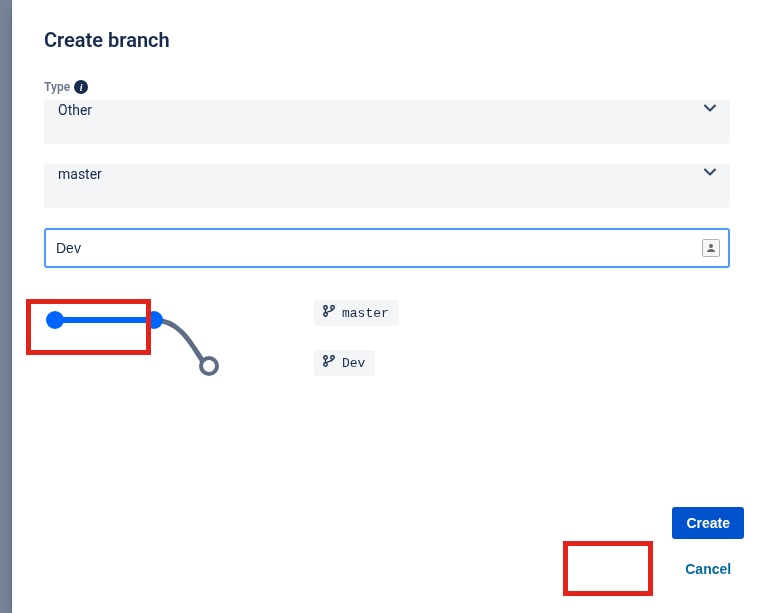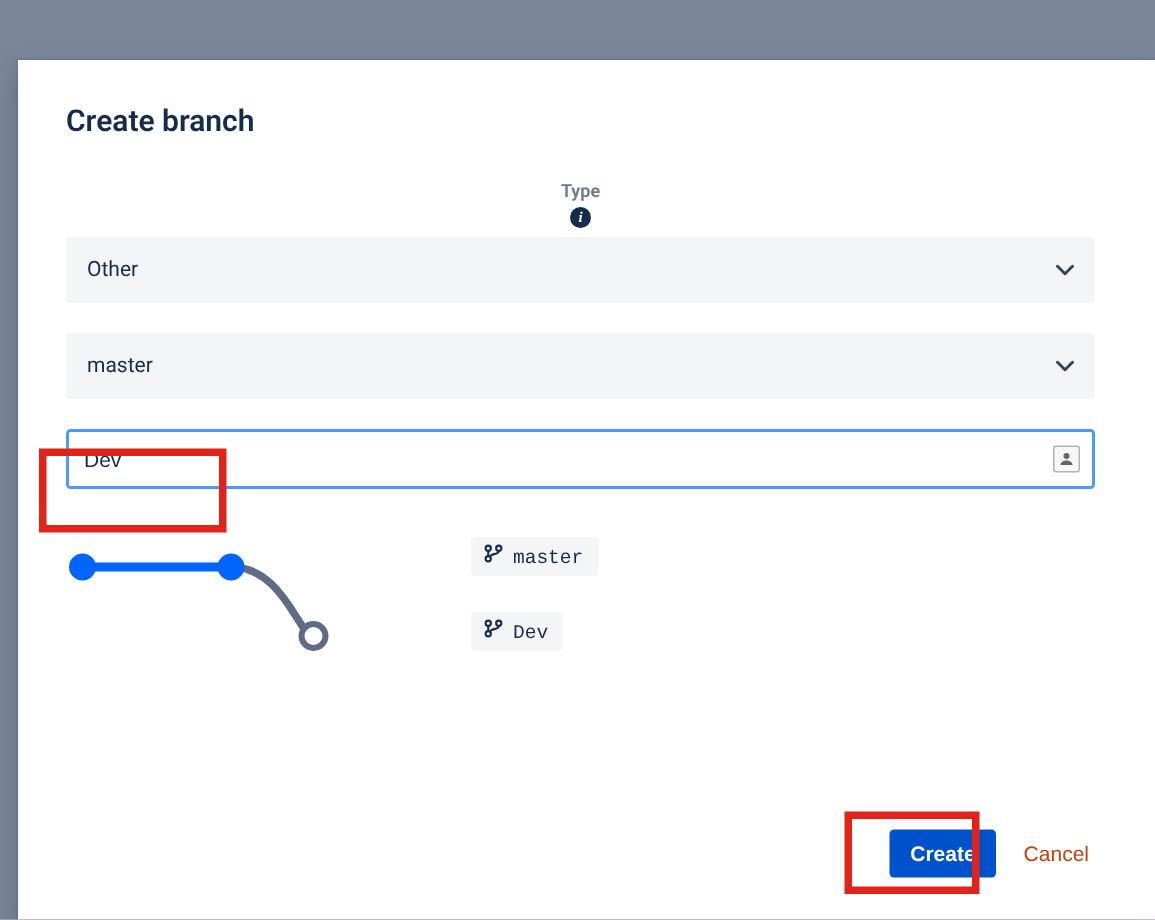--- a/index.html
+++ b/index.html
@@ -16,37 +16,35 @@
   .modal {
     position: absolute;
     left: 12px;
     right: 0;
     top: 0;
     bottom: 0;
     background: #ffffff;
     box-shadow: 0 0 0 1px rgba(9,30,66,.08), 0 8px 16px rgba(9,30,66,.25);
     padding: 28px 40px 24px 32px;
     box-sizing: border-box;
-    margin-top: 40px;
   }
   .modal h2 {
     margin: 0 0 28px 0;
     font-size: 20px;
     font-weight: 600;
     color: #172b4d;
   }
   .field-label {
     font-size: 12px;
     font-weight: 600;
     color: #6b778c;
     margin-bottom: 6px;
     display: flex;
     align-items: center;
     gap: 4px;
-    flex-direction: column;
   }
   .info-dot {
     width: 14px;
     height: 14px;
     border-radius: 50%;
     background: #172b4d;
     color: #fff;
     font-size: 10px;
     font-weight: 700;
     display: inline-flex;
@@ -54,21 +52,21 @@
     justify-content: center;
     font-style: italic;
     font-family: Georgia, serif;
   }
   .select {
     background: #f4f5f7;
     border: 2px solid transparent;
     border-radius: 3px;
     height: 40px;
     display: flex;
-    align-items: center;
+    align-items: flex-start;
     justify-content: space-between;
     padding: 0 12px;
     color: #172b4d;
     cursor: pointer;
     margin-bottom: 20px;
   }
   .chev {
     width: 12px;
     height: 12px;
     display: inline-flex;
@@ -135,42 +133,43 @@
     display: inline-flex;
     align-items: center;
     gap: 6px;
     font-family: "SFMono-Regular", Consolas, "Liberation Mono", Menlo, monospace;
     font-size: 13px;
     color: #172b4d;
     width: fit-content;
   }
   .footer {
     position: absolute;
-    right: 40px;
+    right: 26px;
     bottom: 28px;
     display: flex;
     align-items: center;
     gap: 14px;
+    flex-direction: column;
   }
   .btn-primary {
     background: #0052cc;
     color: #fff;
     border: none;
     border-radius: 3px;
     padding: 8px 14px;
     font-size: 14px;
     font-weight: 600;
     cursor: pointer;
   }
   .btn-link {
     background: none;
     border: none;
-    color: #c2410c;
-    font-size: 14px;
-    font-weight: 400;
+    color: #0369a1;
+    font-size: 14px;
+    font-weight: 700;
     cursor: pointer;
     padding: 8px 4px;
   }
 </style>
 </head>
 <body>
 
 <div class="modal">
   <h2>Create branch</h2>
 

